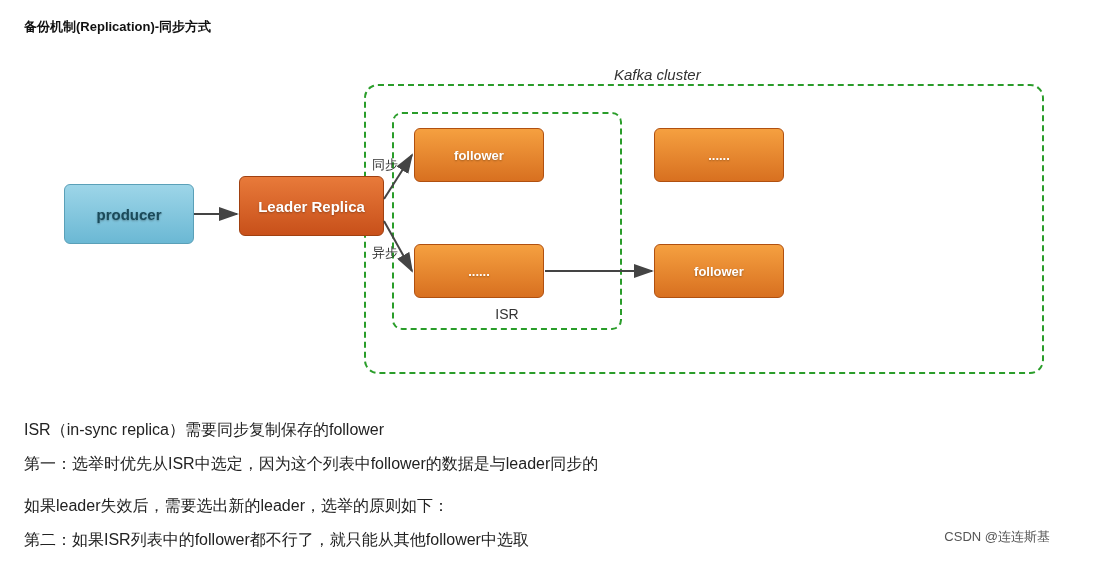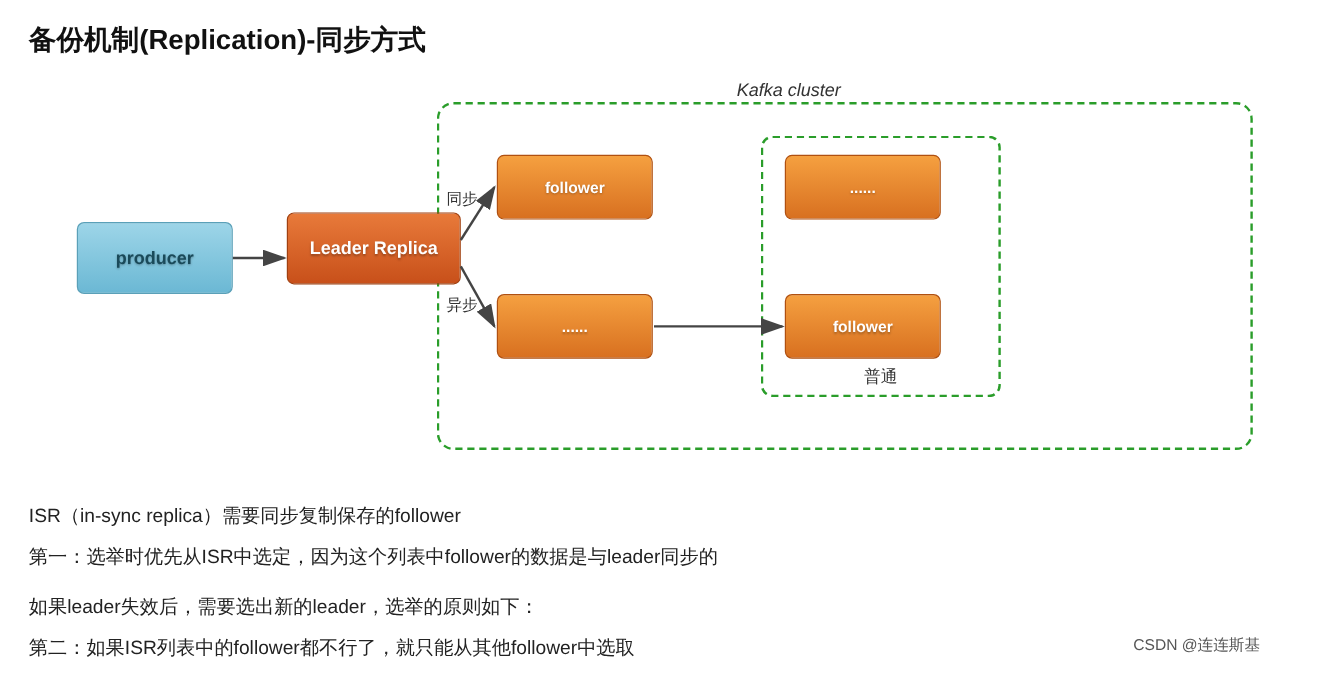--- a/index.html
+++ b/index.html
@@ -6,23 +6,23 @@
     body {
       font-family: "Microsoft YaHei", Arial, sans-serif;
       background: #fff;
       width: 1098px;
       min-height: 576px;
       padding: 18px 24px 18px 24px;
       font-size: 14px;
       color: #222;
     }
     .page-title {
-      font-size: 23px;
+      font-size: 13px;
       font-weight: bold;
-      margin-bottom: 8px;
+      margin-bottom: 20px;
       color: #111;
     }
     .diagram-area {
       position: relative;
       width: 100%;
       height: 340px;
       margin-bottom: 18px;
     }
     
     .kafka-cluster-box {
@@ -185,24 +185,24 @@
 <body>
 
 <div class="page-wrapper">
   <div class="page-title">备份机制(Replication)-同步方式</div>
 
   <div class="diagram-area">
 
     <div class="kafka-cluster-box"></div>
     <div class="kafka-cluster-label">Kafka cluster</div>
 
-
-    <div class="normal-box">
-      <div class="normal-label">普通</div>
+    <div class="isr-box">
+      <div class="isr-label">ISR</div>
     </div>
+
 
     <div class="node-box producer-box">producer</div>
 
     <div class="node-box leader-box">Leader Replica</div>
 
     <div class="node-box follower-isr-box">follower</div>
 
     <div class="node-box dots-isr-box">......</div>
 
     <div class="node-box dots-normal-box">......</div>

